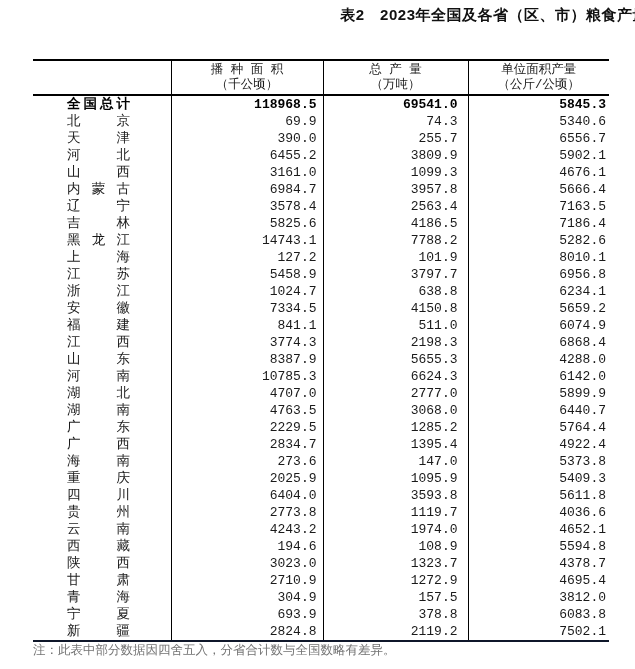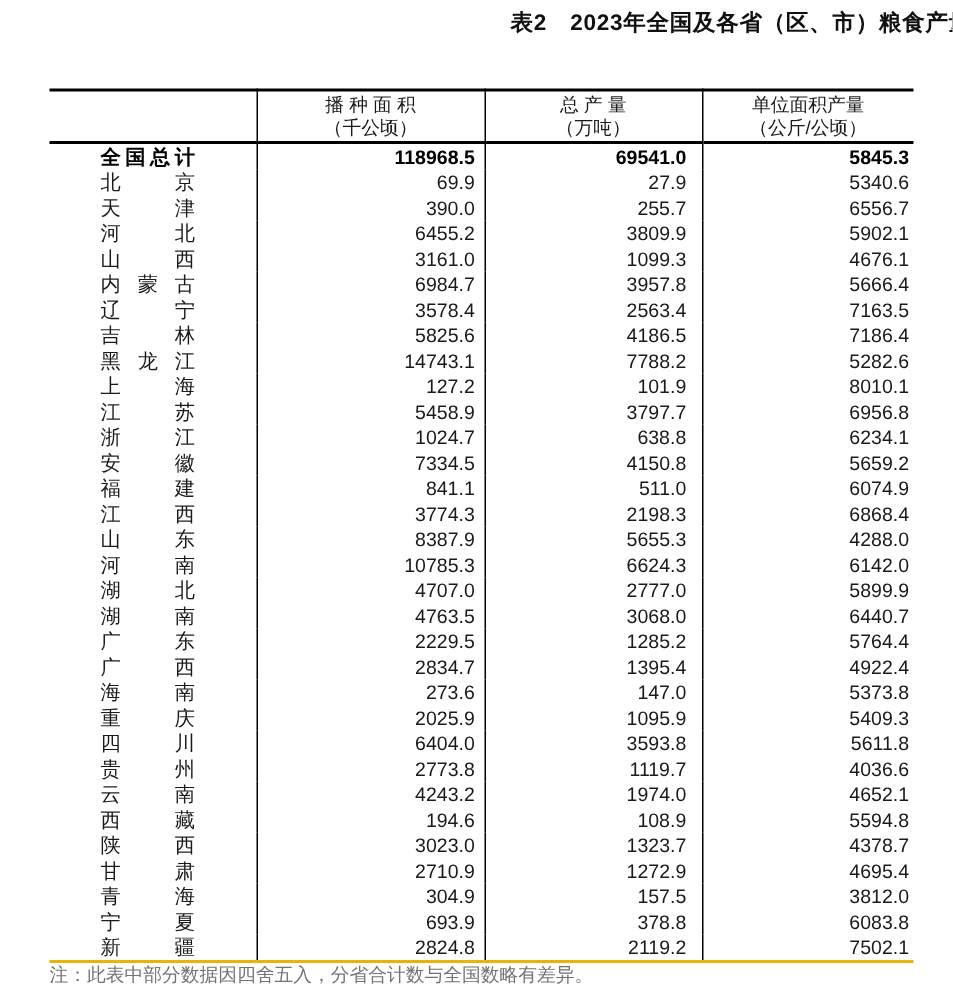--- a/index.html
+++ b/index.html
@@ -13,21 +13,21 @@
     position:absolute;top:6px;left:0;width:635px;
     text-align:right;font-size:15px;font-weight:700;color:#111;
     letter-spacing:0.5px;
     padding-left:13px;
   }
   .table-wrap{
     position:absolute;left:33px;top:59px;width:576px;
   }
   table.grain{
     border-collapse:collapse;table-layout:fixed;width:576px;
-    border-top:2px solid #000;border-bottom:2px solid #eab308;
+    border-top:2px solid #000;border-bottom:2px solid #0f172a;font-family:Liberation Mono, monospace;
   }
   col.c-label{width:138px;}
   col.c-sown{width:152px;}
   col.c-output{width:145px;}
   col.c-yield{width:141px;}
   thead th{
     height:33px;vertical-align:middle;text-align:center;
     font-weight:400;font-size:12.5px;line-height:15px;color:#1a1a1a;
     border-bottom:2px solid #000;padding:0;
   }
@@ -97,21 +97,21 @@
   </tr>
 
   <tr>
     <td class="label-cell">
       <span class="row-label">
               <span>北</span>
               <span>京</span>
             </span>
     </td>
     <td class="num n1 v">69.9</td>
-    <td class="num n2 v">27.9</td>
+    <td class="num n2 v">74.3</td>
     <td class="num n3 v">5340.6</td>
   </tr>
 
   <tr>
     <td class="label-cell">
       <span class="row-label">
               <span>天</span>
               <span>津</span>
             </span>
     </td>

